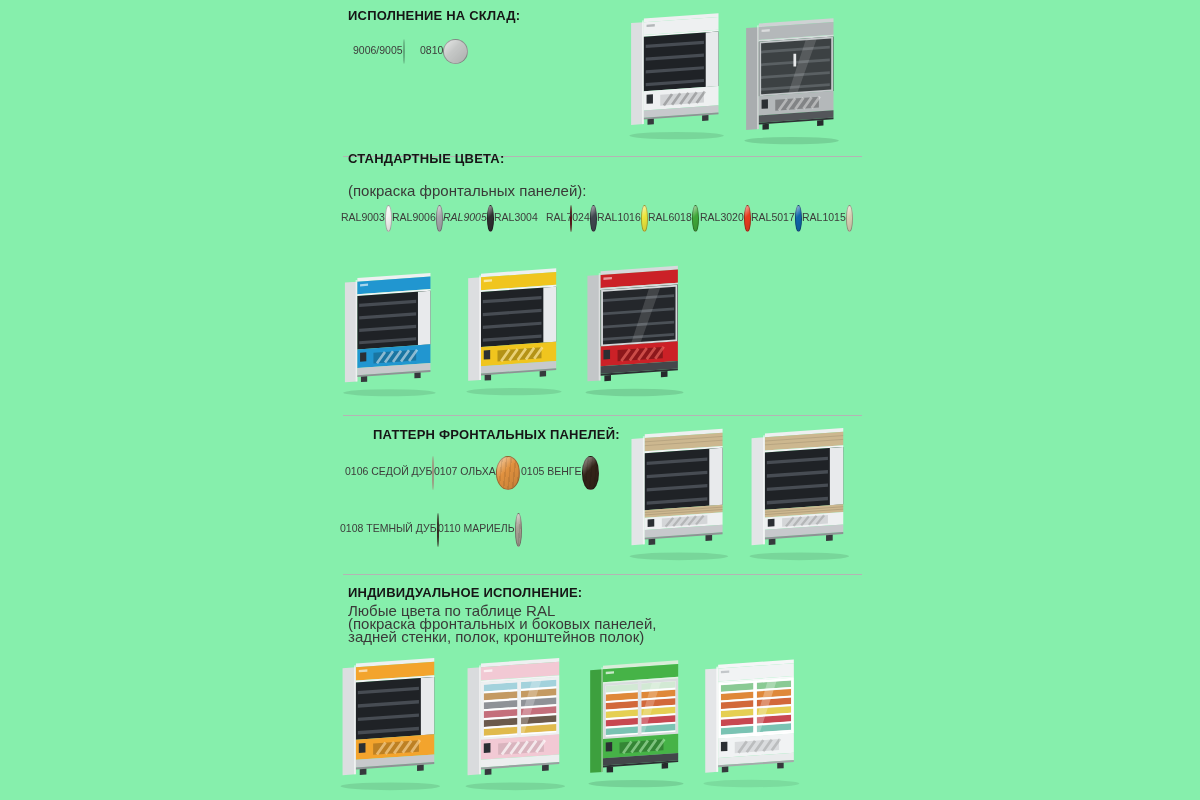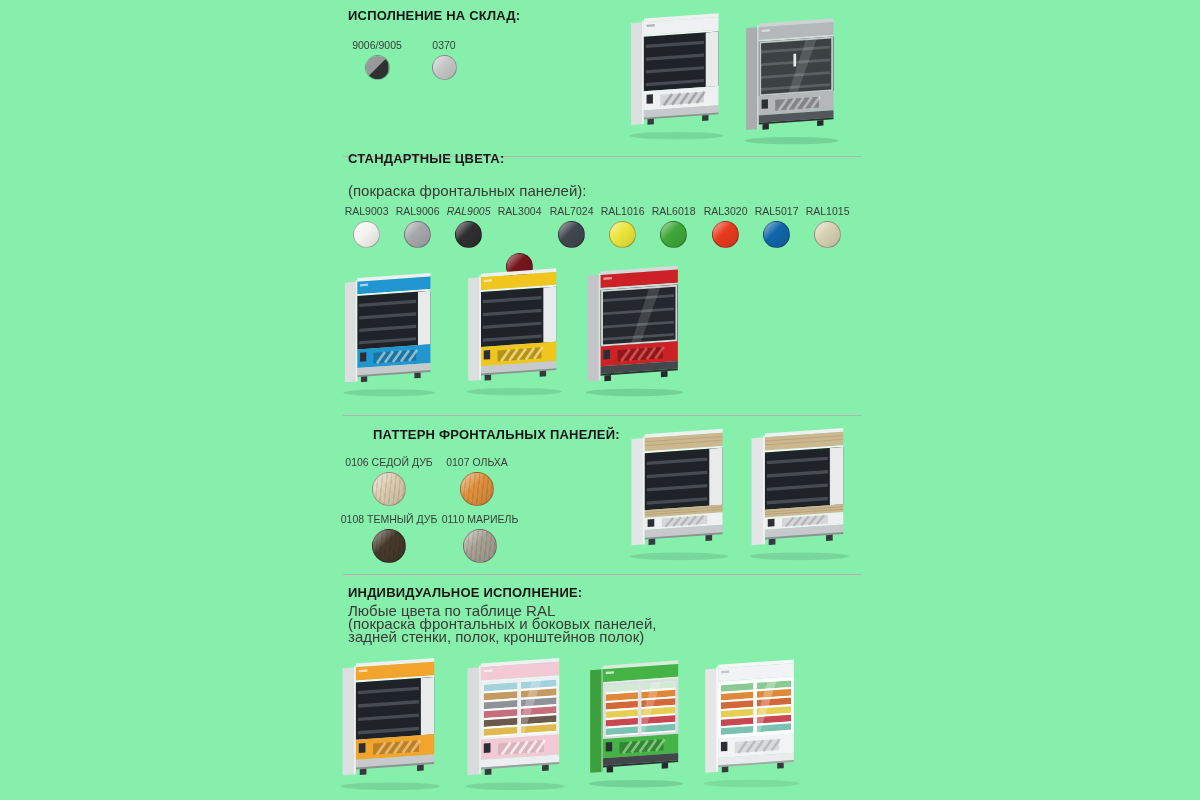--- a/index.html
+++ b/index.html
@@ -1,21 +1,21 @@
 <!DOCTYPE html>
 <html><head>
 <meta charset="utf-8">
 <style>
   html,body{margin:0;padding:0;background:#fff;}
   .page{position:relative;width:1200px;height:800px;background:#86efac;overflow:hidden;
         font-family:"Liberation Sans",sans-serif;color:#1c1c1a;}
   .sec-title{position:absolute;font-size:13px;font-weight:bold;letter-spacing:.2px;color:#161616;white-space:nowrap;}
   .sub{position:absolute;font-size:15px;color:#3a3a38;white-space:nowrap;}
   .divider{position:absolute;left:343px;width:519px;height:1px;background:#b4b4b4;}
-  .swatch{position:absolute;display:flex;flex-direction:column;align-items:center;}
+  .swatch{position:absolute;display:flex;flex-direction:row;align-items:center;}
   .swatch .lbl{font-size:10.5px;color:#3c3c3a;white-space:nowrap;margin-bottom:4px;}
   .dot{border-radius:50%;border:1px solid rgba(0,0,0,.28);box-sizing:border-box;position:relative;overflow:hidden;
        background-image:linear-gradient(135deg,rgba(255,255,255,.6),rgba(255,255,255,0) 42%,rgba(0,0,0,.10) 88%);}
   .dot.grain::after{content:"";position:absolute;inset:0;border-radius:50%;
        background:repeating-linear-gradient(96deg,rgba(0,0,0,.09) 0 1.5px,rgba(255,255,255,0) 1.5px 4.5px);}
   .d25{width:25px;height:25px;}
   .d27{width:27px;height:27px;}
   .d34{width:34px;height:34px;}
   .half{position:absolute;inset:0;}
   .half.tl{clip-path:polygon(0 0,100% 0,0 100%);}
@@ -31,21 +31,21 @@
   <div class="sec-title" style="left:348px;top:8px;">ИСПОЛНЕНИЕ НА СКЛАД:</div>
 
   <div class="swatch" style="left:353px;top:39px;width:48px;">
     <span class="lbl">9006/9005</span>
     <span class="dot d25">
       <span class="half tl" style="background-color: rgb(152, 153, 155);"></span>
       <span class="half br" style="background-color: rgb(47, 48, 50);"></span>
     </span>
   </div>
   <div class="swatch" style="left:420px;top:39px;width:48px;">
-    <span class="lbl">0370</span>
+    <span class="lbl">0810</span>
     <span class="dot d25" style="background-color: rgb(198, 200, 199);"></span>
   </div>
 
   <svg class="fridge" viewBox="0 0 116 156" style="left:622px;top:0px;height:142px">
     <ellipse cx="60" cy="149" rx="52" ry="4" fill="rgba(0,0,0,.10)"></ellipse>
     <g transform="skewY(-4)">
       <rect x="10" y="26" width="14" height="112" fill="#dcdee0"></rect>
       <rect x="22" y="24" width="2" height="114" fill="rgba(255,255,255,.55)"></rect>
       <rect x="24" y="22" width="82" height="4" fill="#eef0f1"></rect>
       <rect x="24" y="26" width="82" height="14" fill="#eef0f1"></rect>
@@ -235,20 +235,24 @@
 
   <div class="sec-title" style="left:348px;top:427px;margin-left:25px;">ПАТТЕРН ФРОНТАЛЬНЫХ ПАНЕЛЕЙ:</div>
 
   <div class="swatch" style="left:345px;top:456px;width:88px;">
     <span class="lbl">0106 СЕДОЙ ДУБ</span>
     <span class="dot grain d34" style="background-color: rgb(220, 205, 176);"></span>
   </div>
   <div class="swatch" style="left:434px;top:456px;width:86px;">
     <span class="lbl">0107 ОЛЬХА</span>
     <span class="dot grain d34" style="background-color: rgb(224, 145, 63);"></span>
+  </div>
+  <div class="swatch" style="left:521px;top:456px;width:78px;">
+    <span class="lbl">0105 ВЕНГЕ</span>
+    <span class="dot grain d34" style="background-color: rgb(52, 36, 25);"></span>
   </div>
   <div class="swatch" style="left:340px;top:513px;width:98px;">
     <span class="lbl">0108 ТЕМНЫЙ ДУБ</span>
     <span class="dot grain d34" style="background-color: rgb(70, 58, 43);"></span>
   </div>
   <div class="swatch" style="left:438px;top:513px;width:84px;">
     <span class="lbl">0110 МАРИЕЛЬ</span>
     <span class="dot grain d34" style="background-color: rgb(168, 162, 149);"></span>
   </div>
 

